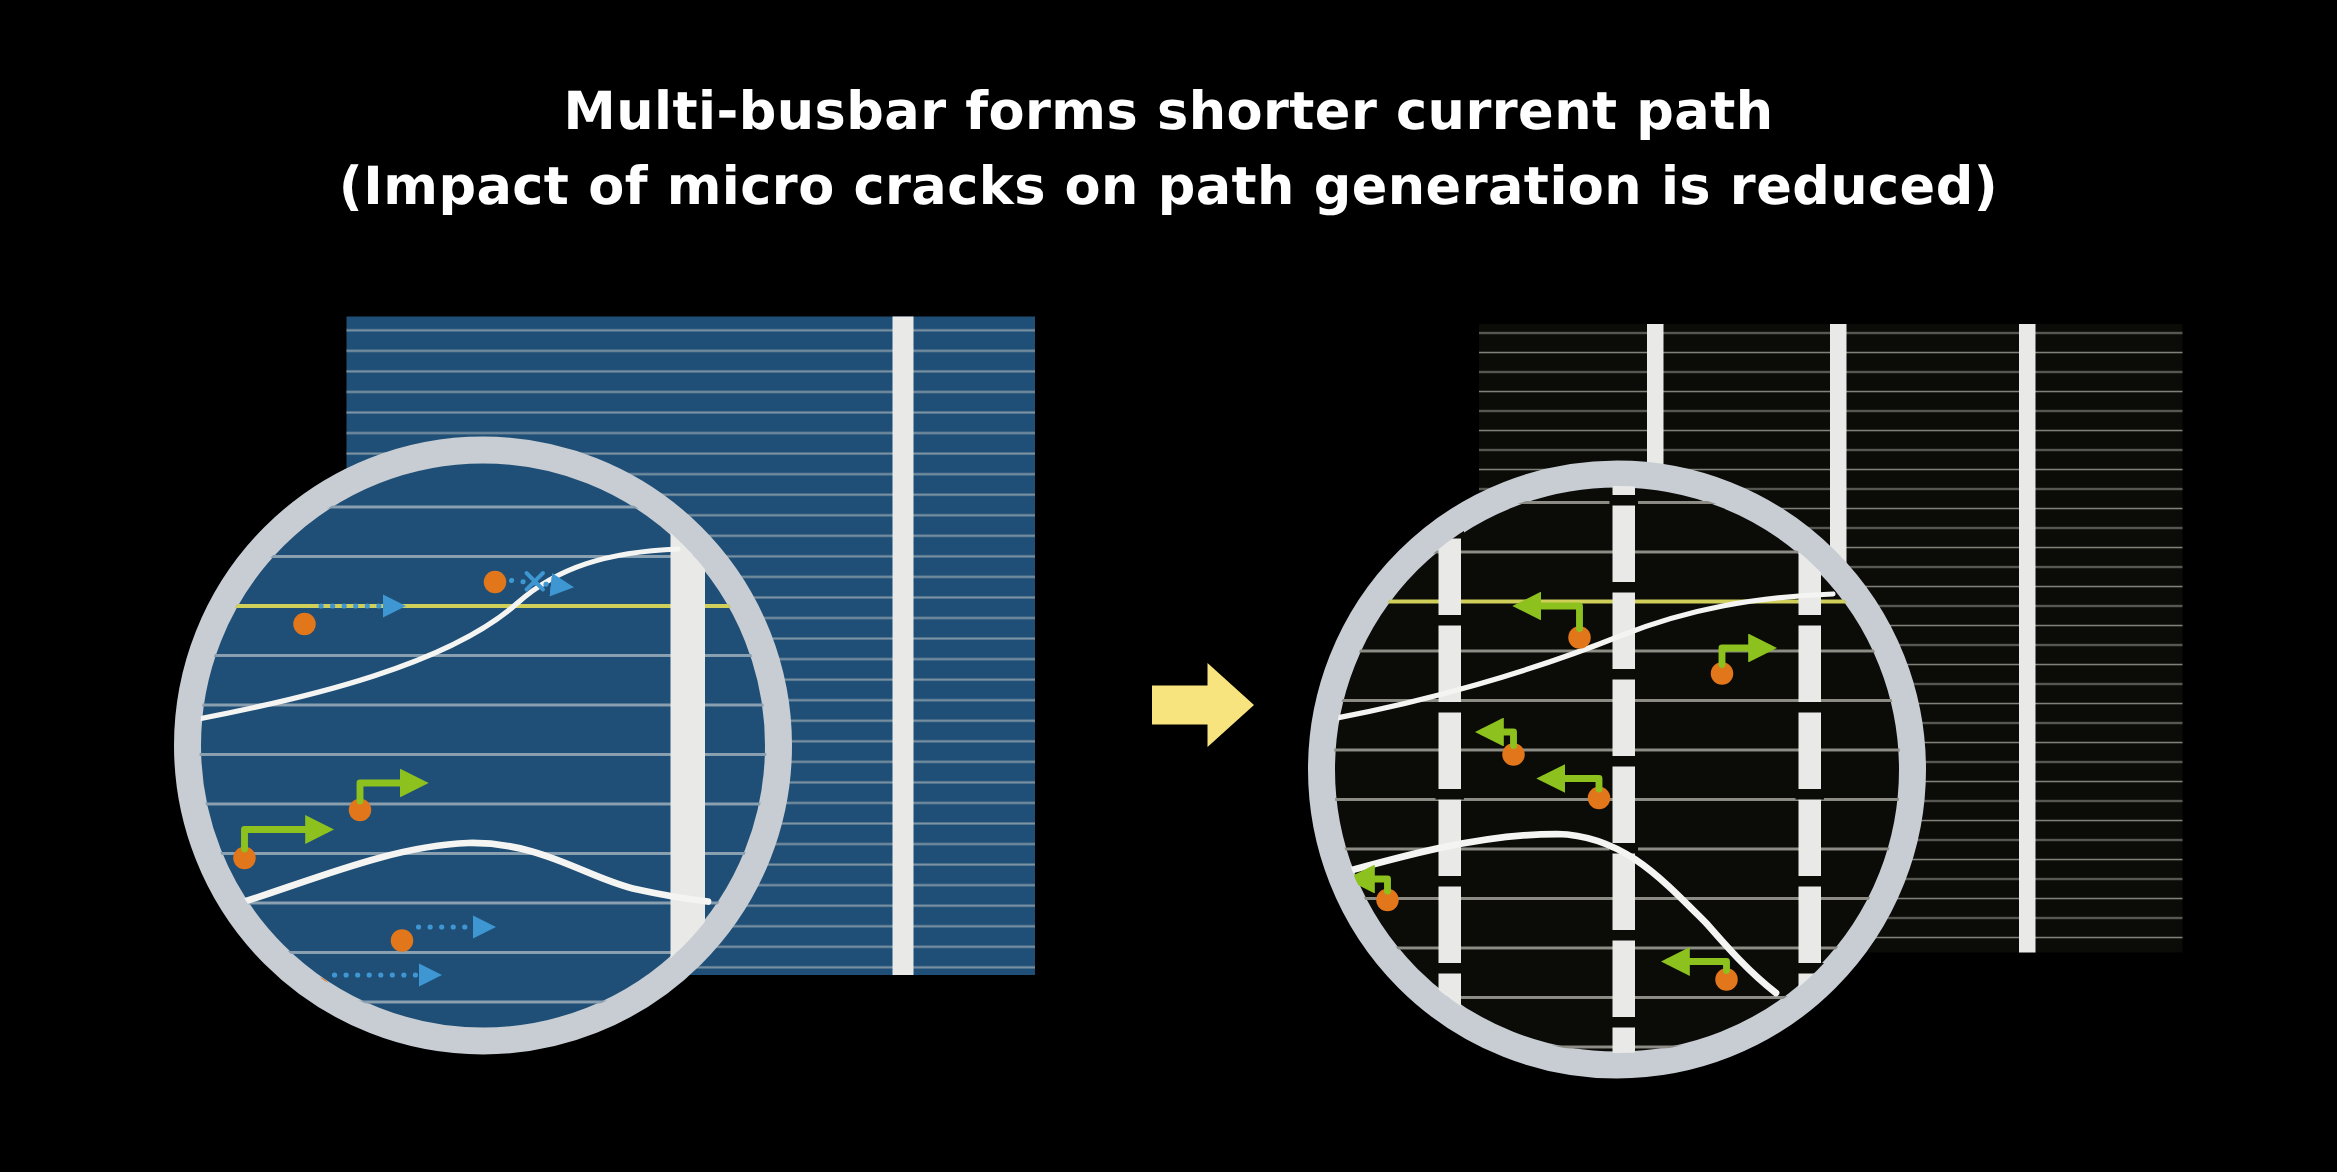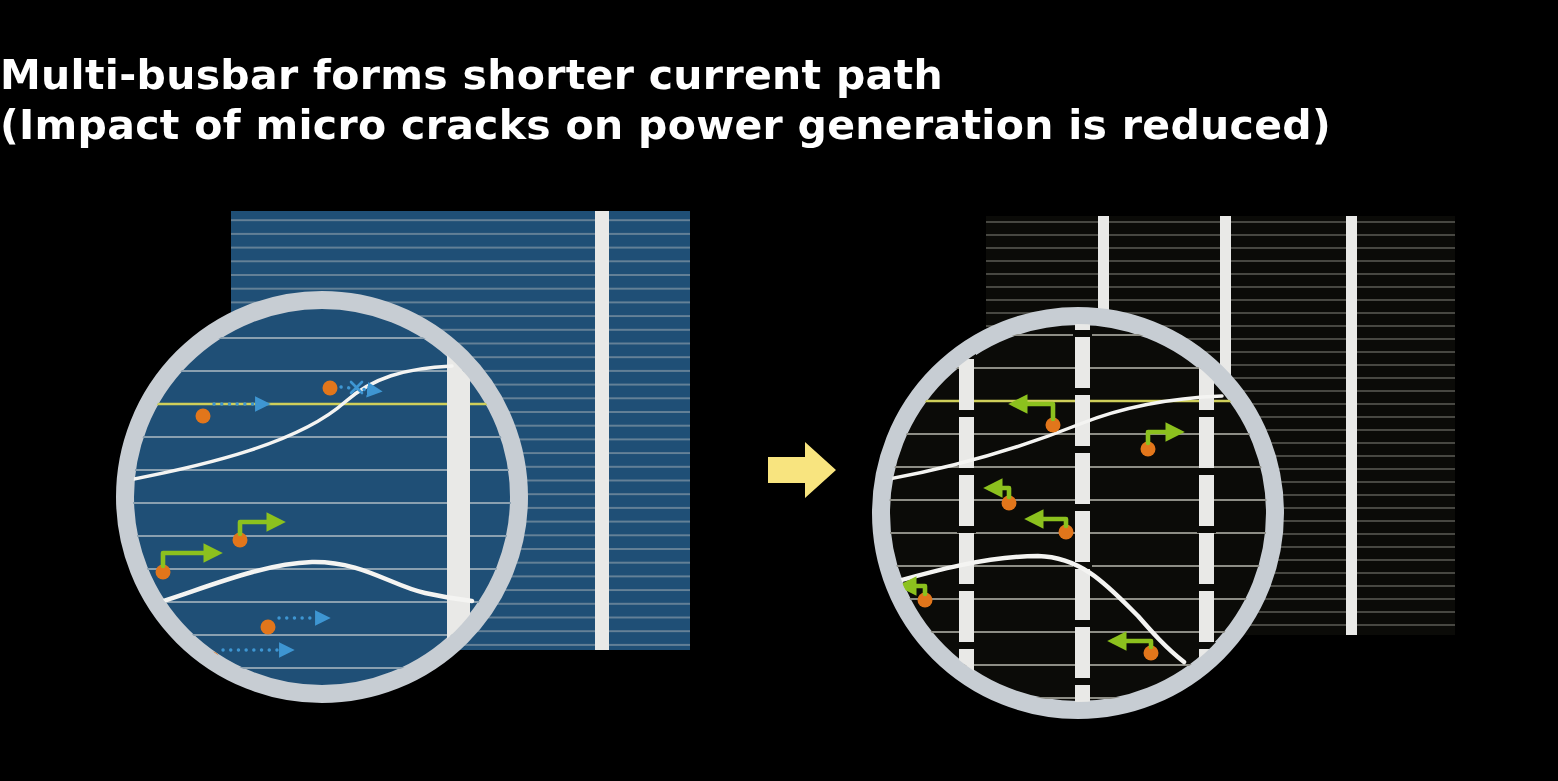--- a/index.html
+++ b/index.html
@@ -18,41 +18,41 @@
   }
   html,body{margin:0;padding:0;}
   body{
     width:1558px;height:781px;overflow:hidden;position:relative;
     background:var(--page-bg,#000);
     font-family:"DejaVu Sans","Liberation Sans",sans-serif;
   }
   .stage{position:absolute;inset:0;width:1558px;height:781px;}
   .title{
     position:absolute;top:50px;left:0;width:100%;
-    color:var(--title-text,#fff);
-    font-size:41px;font-weight:700;line-height:50px;letter-spacing:.3px;
+    text-align:center;color:var(--title-text,#fff);
+    font-size:35px;font-weight:700;line-height:50px;letter-spacing:.3px;
     z-index:2;
   }
   svg.diagram{position:absolute;top:0;left:0;z-index:1;}
   .crack{fill:none;stroke:var(--crack-white,#f4f4f2);stroke-width:3.5;stroke-linecap:round;}
   .crack-thick{stroke-width:4.5;}
   .dot{fill:var(--electron-orange,#e2761b);}
   .bluepath{fill:none;stroke:var(--path-blue,#3e96d2);stroke-width:3.4;stroke-dasharray:0.1 7.6;stroke-linecap:round;}
   .greenpath{fill:none;stroke:var(--path-green,#8cc11e);stroke-width:4.6;stroke-linecap:round;stroke-linejoin:round;}
   .xmark{stroke:var(--path-blue,#3e96d2);stroke-width:2.6;stroke-linecap:round;}
   .yline{stroke:var(--yellow-line,#cfcf5a);stroke-width:2.6;}
 </style>
 </head>
 <body>
 
 <div class="stage">
 
   <div class="title">
     <div>Multi-busbar forms shorter current path</div>
-    <div>(Impact of micro cracks on power generation is reduced)</div>
+    <div>(Impact of micro cracks on path generation is reduced)</div>
   </div>
 
   <svg class="diagram" width="1558" height="781" viewBox="0 0 1558 781">
     <defs>
       <pattern id="fingersLeft" width="20" height="13.7" patternUnits="userSpaceOnUse">
         <line x1="0" y1="1" x2="20" y2="1" stroke="#7f94a4" stroke-width="1.4"></line>
       </pattern>
       <pattern id="fingersRight" width="20" height="13" patternUnits="userSpaceOnUse">
         <line x1="0" y1="1" x2="20" y2="1" stroke="#84847c" stroke-width="1"></line>
       </pattern>

